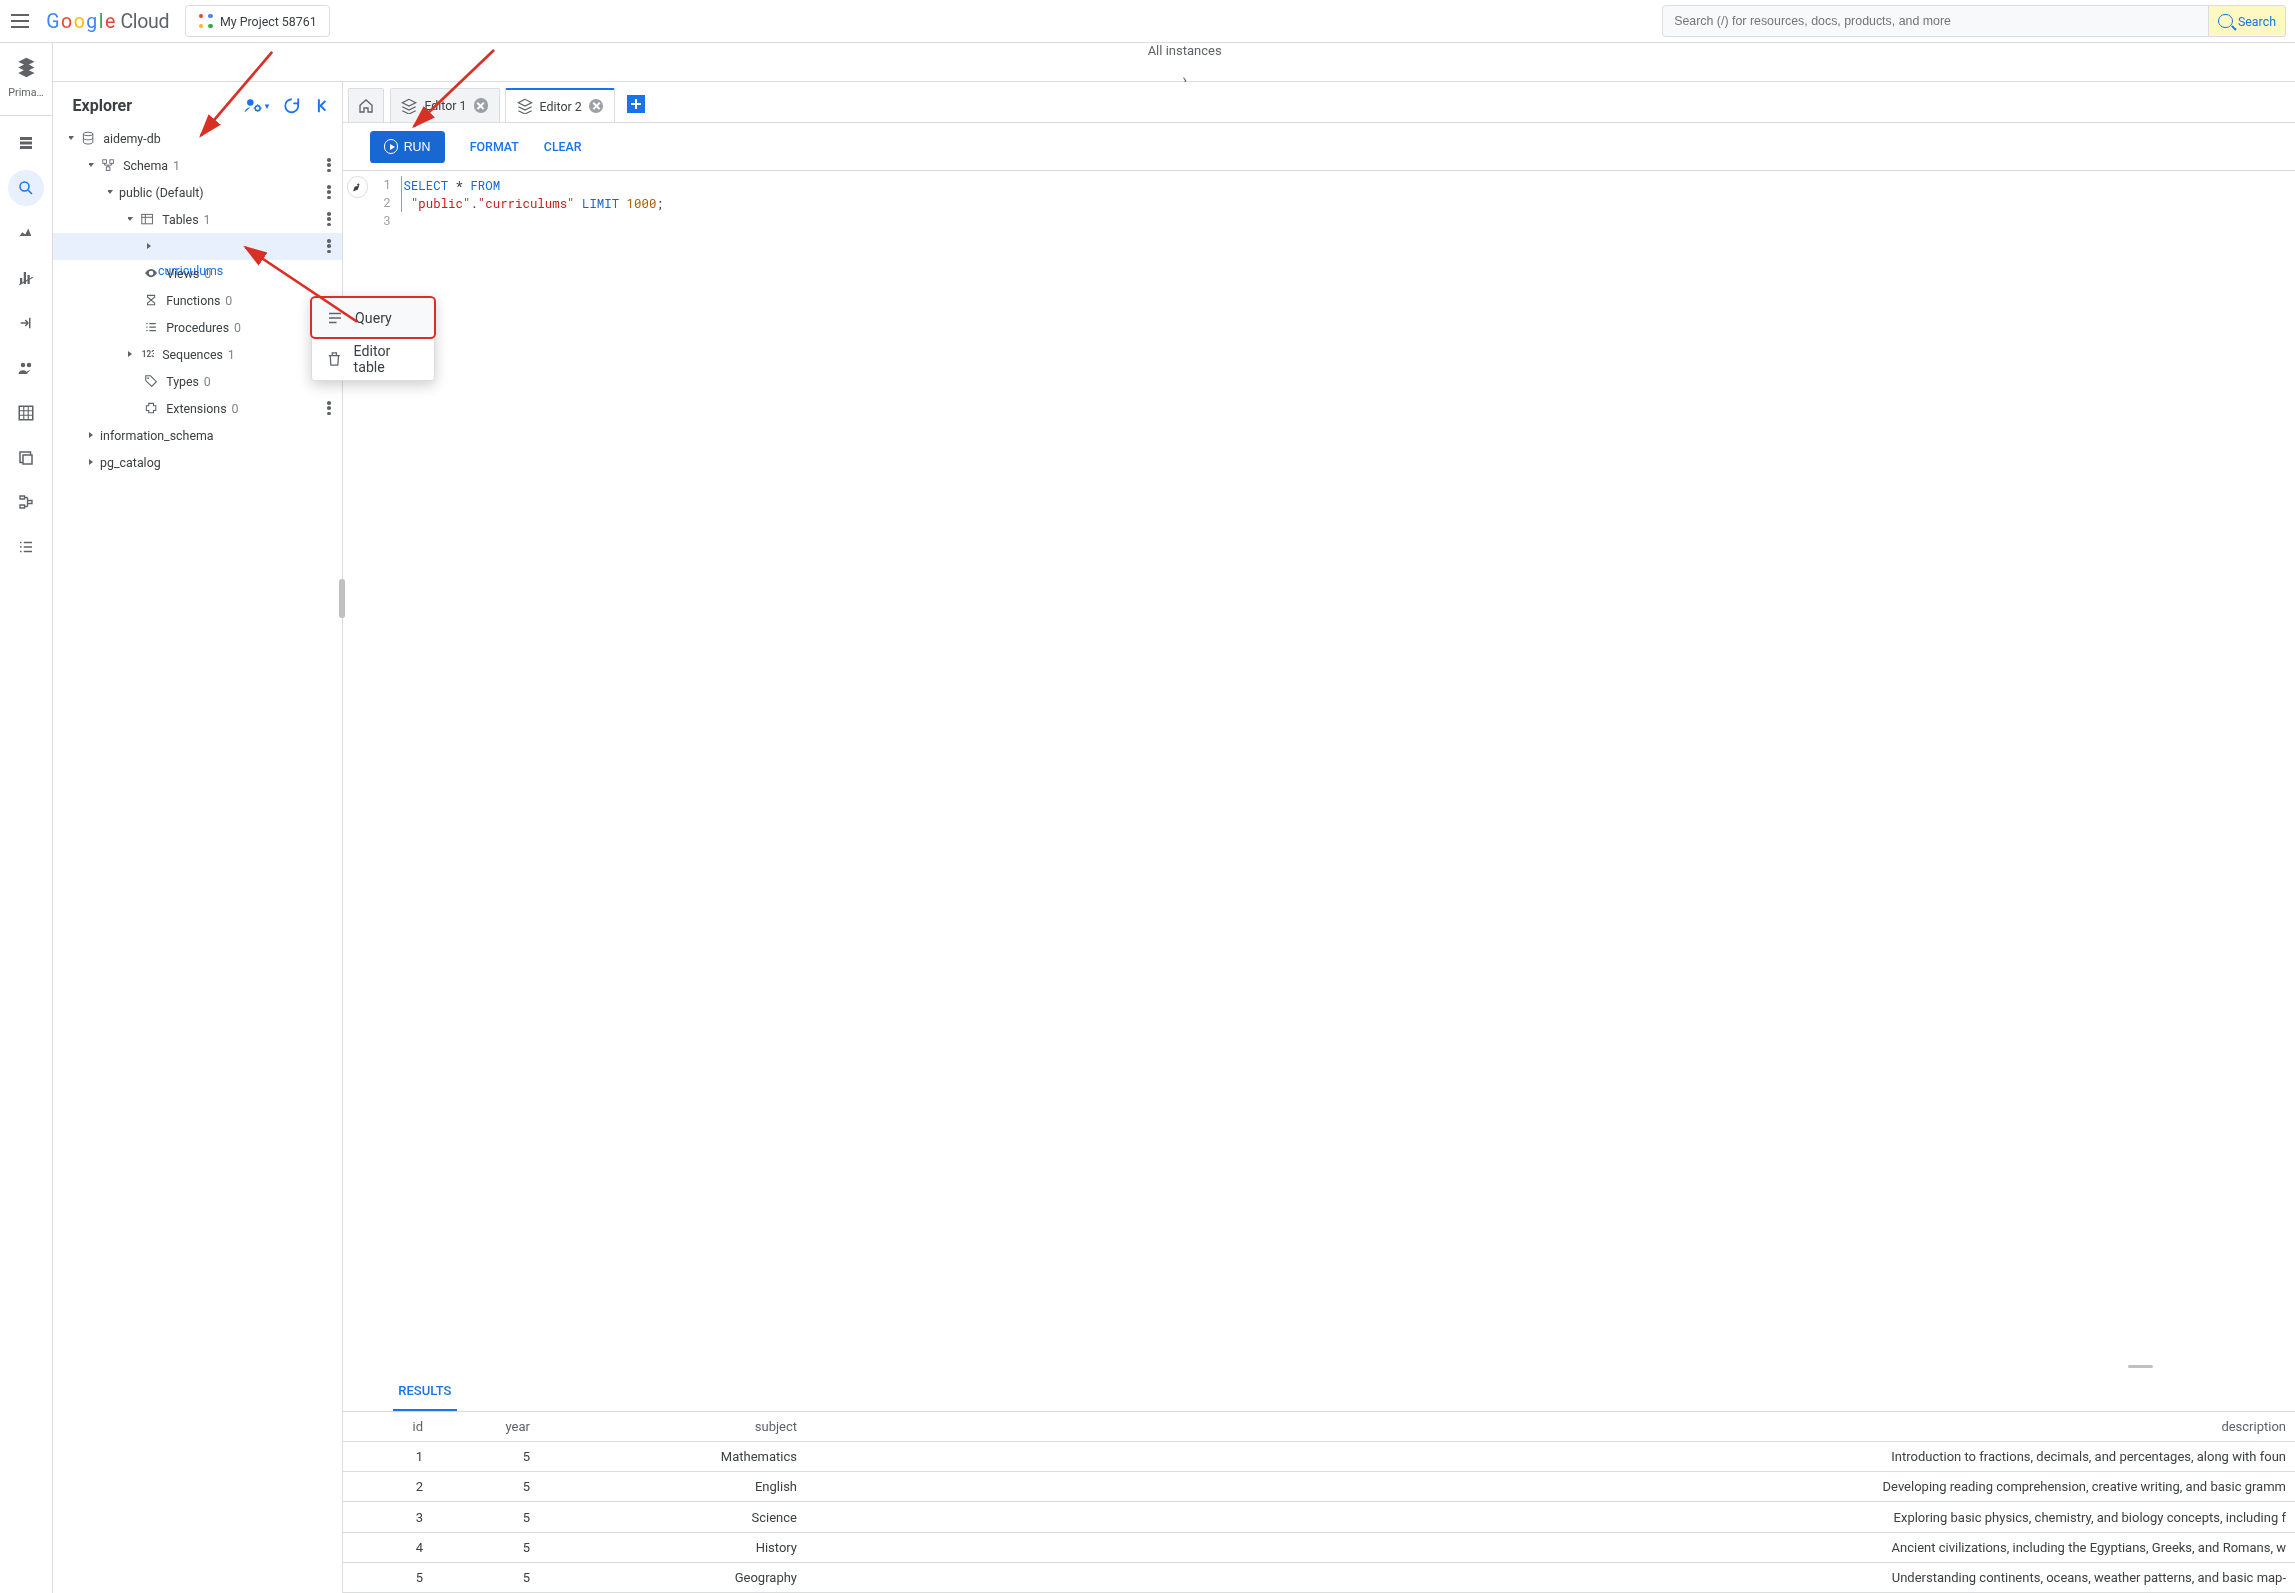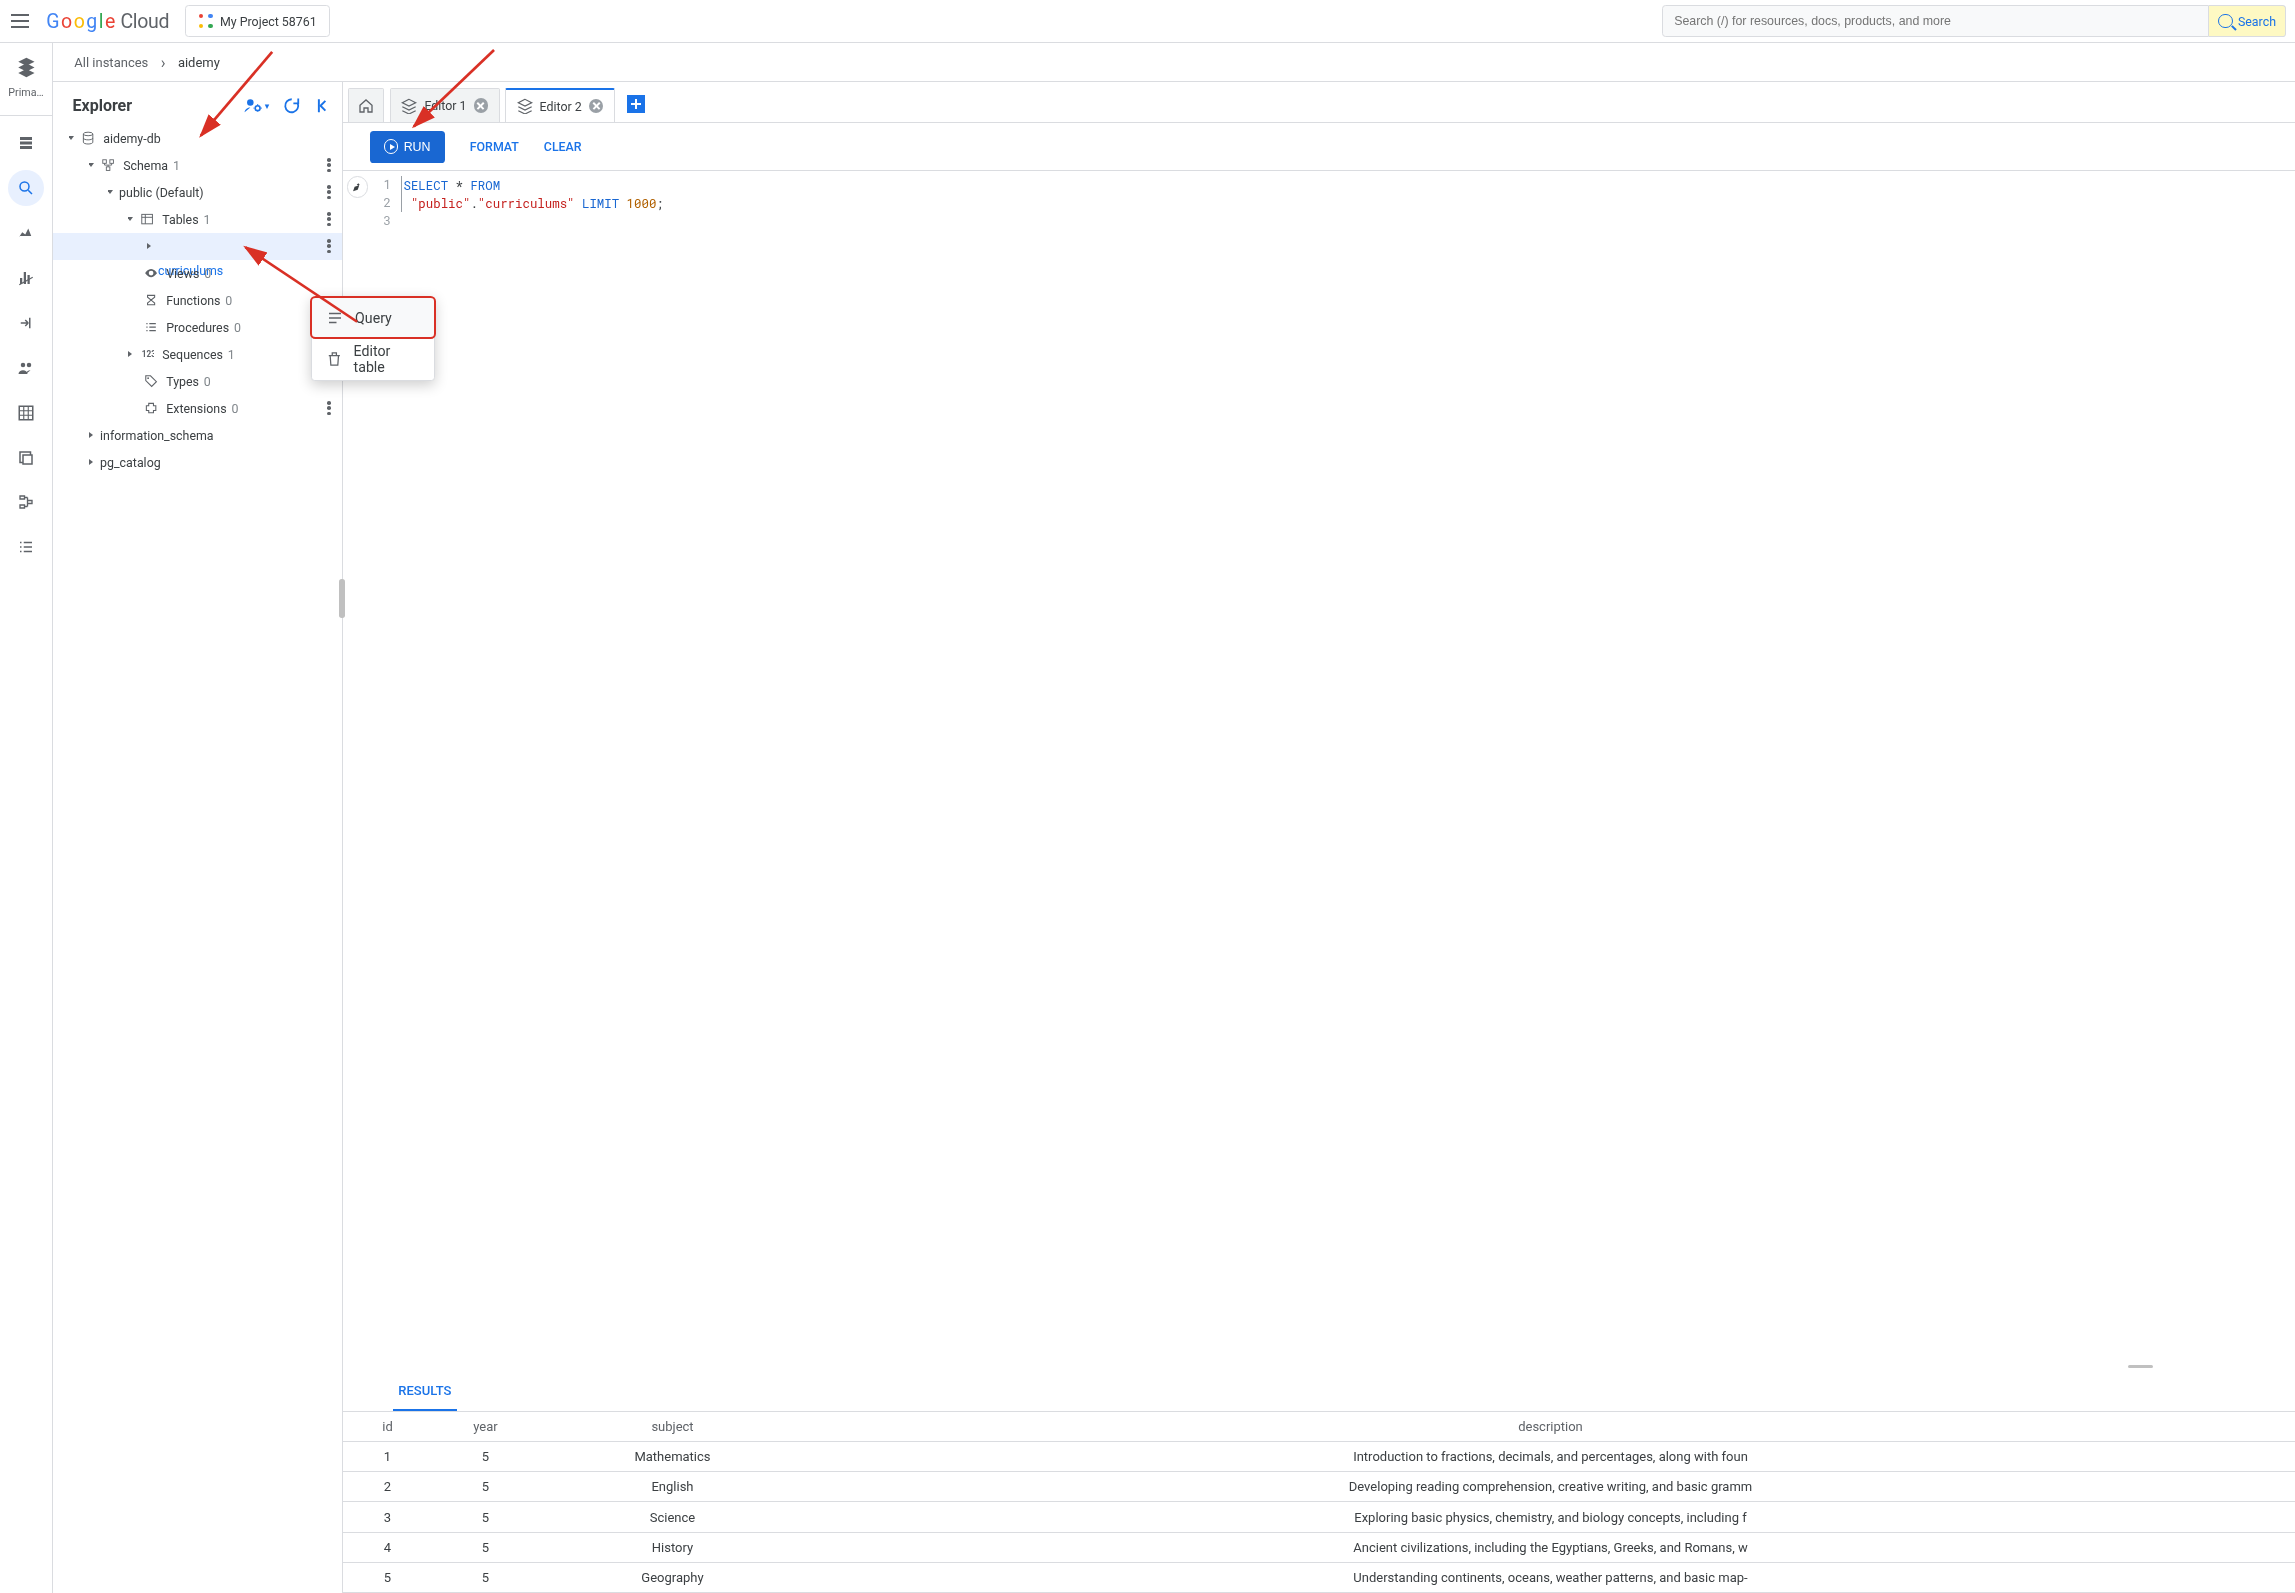--- a/index.html
+++ b/index.html
@@ -41,21 +41,21 @@
   .rail { width:53px; border-right:0.9px solid var(--border); display:flex; flex-direction:column; align-items:center; padding-top:12.4px; gap:5.3px; font-size:9.8px; color:var(--muted);}
   .rail .stack{ position:relative;width:25px;height:25px; display:flex;align-items:center;justify-content:center; }
   .rail .stack svg{width:23px;height:23px;fill:#5f6368;}
   .rail .label{ font-size:10.7px; text-align:center; width:100%; overflow:hidden; text-overflow:ellipsis; white-space:nowrap; padding:0 3.6px; }
   .rail-item{ width:36px;height:36px;border-radius:50%; display:flex;align-items:center;justify-content:center; cursor:pointer; margin-top:3.6px;}
   .rail-item svg{width:18px;height:18px;fill:#5f6368;}
   .rail-item.active{ background:#e8f0fe; }
   .rail-item.active svg{ fill:var(--blue); }
 
   .body { flex:1; display:flex; flex-direction:column; min-width:0; }
-  .breadcrumbs { height:39px; display:flex; align-items:center; gap:12.4px; padding-left:21.3px; font-size:13px; color:#3c4043; border-bottom:0.9px solid var(--border); }
+  .breadcrumbs { height:39px; display:flex; align-items:center; gap:12.4px; padding-left:21.3px; font-size:13px; color:#3c4043; border-bottom:0.9px solid var(--border);flex-direction:column; }
   .breadcrumbs a{ color:var(--muted); cursor:pointer; }
   .chev{ color:var(--muted); font-size:16px; }
 
   .workarea{ flex:1; display:flex; min-height:0; }
 
   
   .explorer{ width:290px; border-right:0.9px solid var(--border); display:flex; flex-direction:column; position:relative; }
   .exp-head{ display:flex; align-items:center; justify-content:space-between; padding:14.2px 9px 9px 19.5px; }
   .exp-head h2{ font-size:16px; font-weight:700; }
   .exp-tools{ display:flex; align-items:center; gap:12.4px; }
@@ -113,21 +113,21 @@
   .ctx-item{ display:flex;align-items:center; gap:10.7px; height:43px; padding:0 14.2px; cursor:pointer;}
   .ctx-item.hl{ border:2.2px solid #d93025; border-radius:5.3px; margin:-1.8px; background:var(--hover);}
   .ctx-item svg{width:18px;height:18px;fill:#5f6368;}
 
   
   .results-drag{ height:12.4px; display:flex; align-items:center; justify-content:flex-end; padding-right:142px; }
   .results-drag .grip{ width:25px;height:3.6px;background:#c0c0c0;border-radius:1.8px; }
   .results-tabs{ height:39px; border-bottom:0.9px solid var(--border); display:flex; align-items:flex-end; padding-left:50px;}
   .rtab{ height:100%; display:flex;align-items:center; padding:0 5.3px; color:var(--blue); font-size:13px; font-weight:500; border-bottom:2.7px solid var(--blue); }
   table.res{ width:100%; border-collapse:collapse; font-size:13px; }
-  table.res th, table.res td{ text-align:center; padding:7.1px 9px; border-bottom:0.9px solid var(--border); white-space:nowrap; overflow:hidden; text-overflow:ellipsis; }
+  table.res th, table.res td{ text-align:right; padding:7.1px 9px; border-bottom:0.9px solid var(--border); white-space:nowrap; overflow:hidden; text-overflow:ellipsis; }
   table.res th{ color:#5f6368; font-weight:400; }
   table.res td{ color:#3c4043; }
 
   
   svg.anno{ position:absolute; pointer-events:none; z-index:30; }
 </style>
 </head>
 <body>
 
 <div class="topbar">

